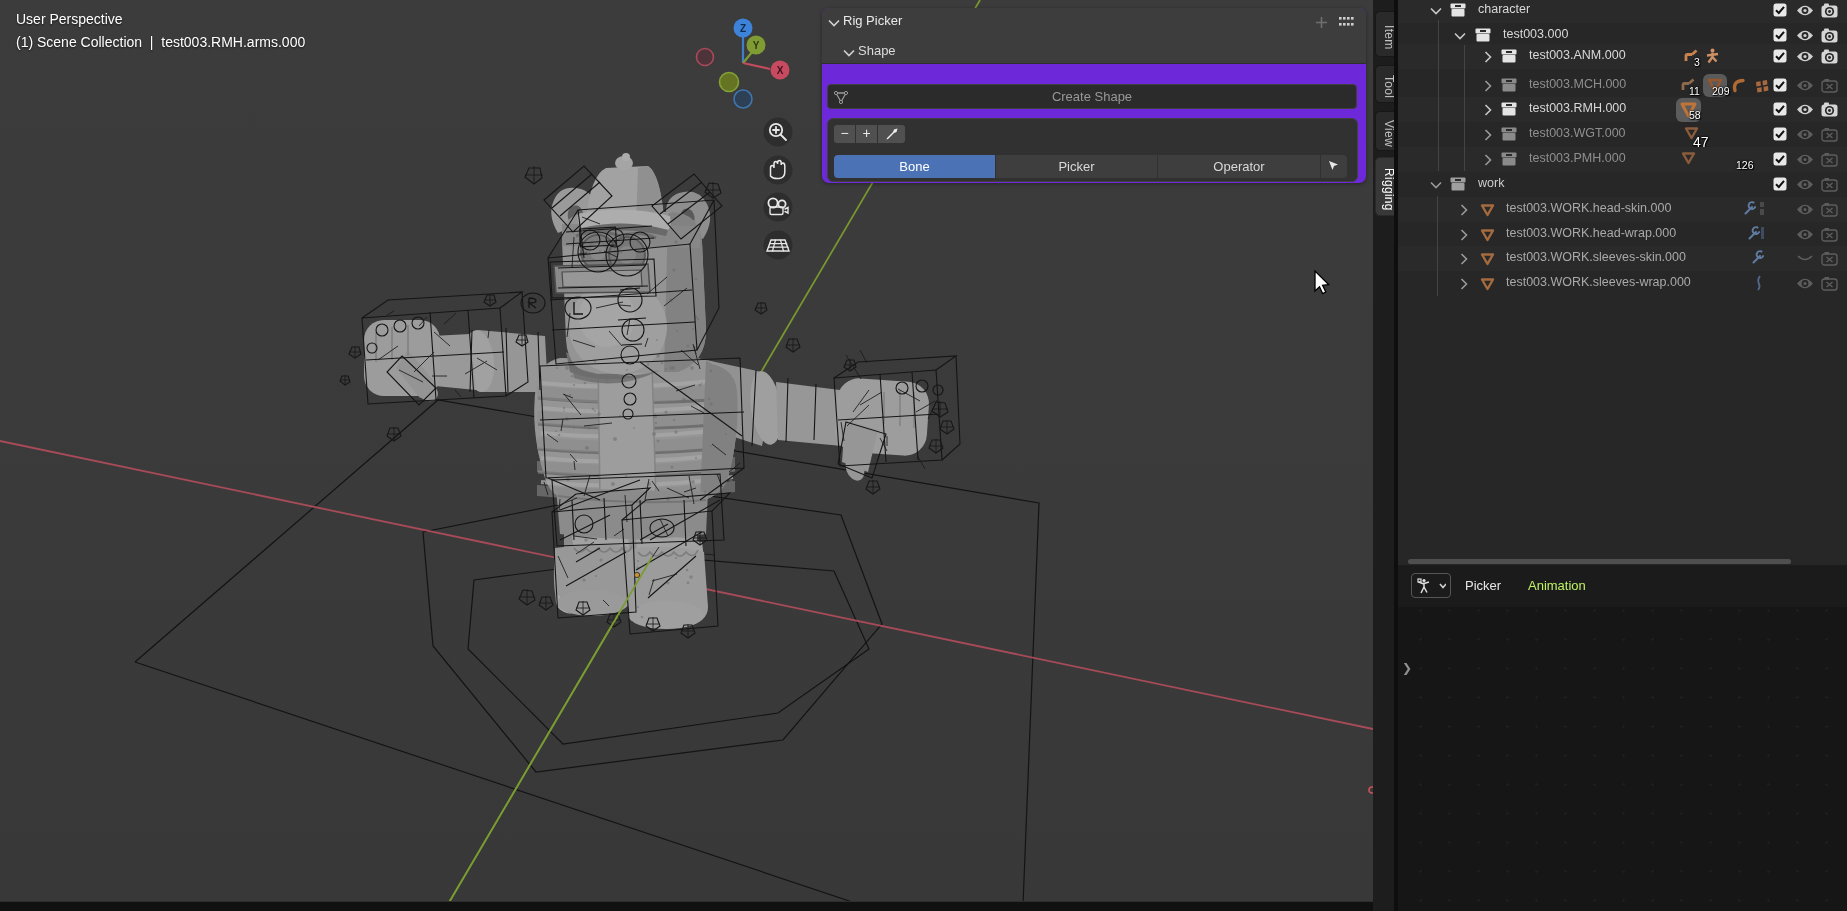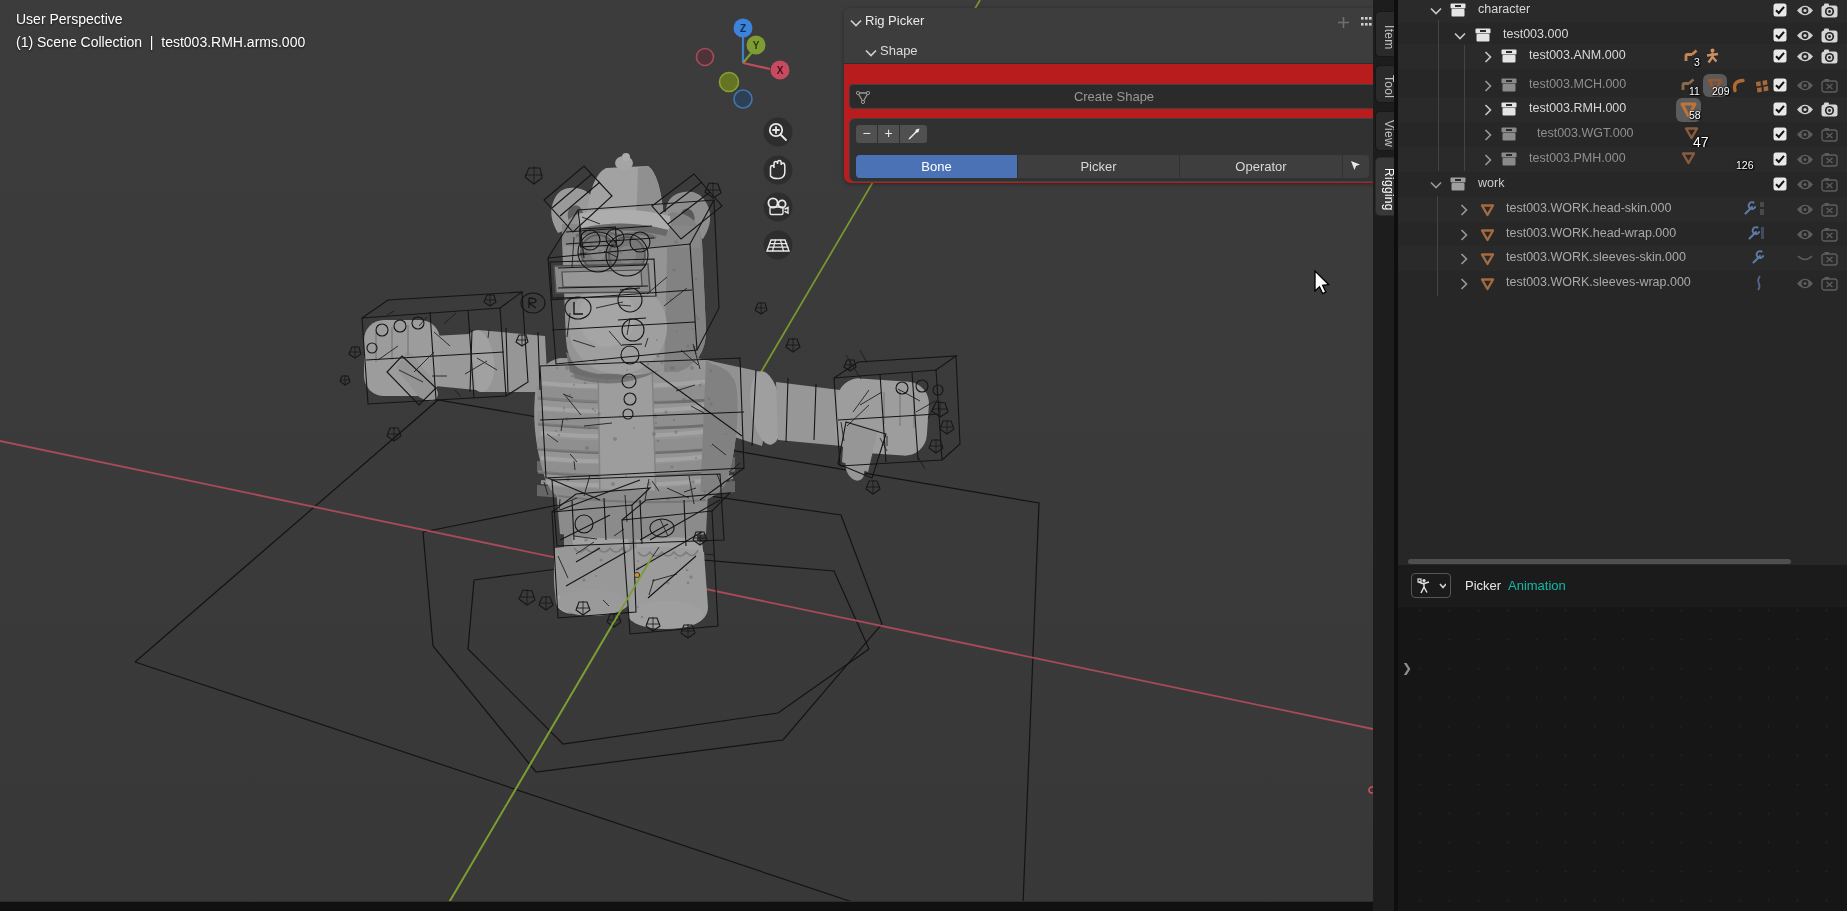--- a/index.html
+++ b/index.html
@@ -24,21 +24,21 @@
   .olabel { position:absolute; top:4px; font-size:12.5px; color:#d8d8d8; white-space:nowrap; }
   #oscroll { left:1408px; top:559px; width:383px; height:5px; background:#4f4f4f; border-radius:3px; }
   
   #picker { left:1398px; top:565px; width:449px; height:346px; background:#161616; }
   #pickhead { position:absolute; left:0; top:0; width:449px; height:42px; background:#1b1b1b; }
   #pickbody { position:absolute; left:0; top:42px; width:449px; height:304px; background:#161616;
     background-image:radial-gradient(circle, #1f1f1f 1px, rgba(0,0,0,0) 1.3px);
     background-size:29px 29px; background-position:8px 18px; }
   .ptab { position:absolute; top:0; height:42px; line-height:42px; font-size:13px; }
   
-  #panel { left:844px; top:8px; width:544px; height:175px; background:#b91c1c; border-radius:7px;
+  #panel { left:822px; top:8px; width:544px; height:175px; background:#6d28d9; border-radius:7px;
     box-shadow:0 1px 4px rgba(0,0,0,.35);text-decoration:underline; }
   #panelhead { position:absolute; left:0; top:0; width:544px; height:56px; background:#3d3d3d;
     border-radius:7px 7px 0 0; border-bottom:1px solid #2e2e2e; }
   .ph1 { position:absolute; left:21px; top:5px; color:#eaeaea; font-size:13px; }
   .ph2 { position:absolute; left:36px; top:35px; color:#dcdcdc; font-size:13px; }
   #createbtn { position:absolute; left:5px; top:76px; width:530px; height:25px; background:#2b2b2b;
     border:1px solid #404040; border-radius:4px; color:#989898; font-size:13px;
     text-align:center; line-height:23px; }
   #groupbox { position:absolute; left:5px; top:110px; width:531px; height:64px;
     border:1px solid #414141; border-radius:6px; background:#313131; }
@@ -709,21 +709,21 @@
       <svg style="position:absolute;left:86px;top:7px" width="8" height="12">
         <path d="M1.5 1 L6.5 6 L1.5 11" stroke="#9a9a9a" stroke-width="1.6" fill="none"></path>
       </svg>
       <span style="position:absolute;left:103px;top:0px">
         <svg width="16" height="14" style="position:absolute;top:5px">
           <rect x="0.5" y="0.5" width="15" height="5" rx="1" fill="#8a8a8a"></rect>
           <rect x="1.5" y="6" width="13" height="7.5" rx="1" fill="#8a8a8a"></rect>
           <rect x="5" y="2" width="6" height="2" fill="#2a2a2a"></rect>
         </svg>
       </span>
-      <span class="olabel" style="left:139px;color:#8f8f8f">test003.WGT.000</span>
+      <span class="olabel" style="left:131px;color:#8f8f8f">test003.WGT.000</span>
       <span style="position:absolute;left:286px;top:4px"><svg width="15" height="14">
           <path d="M2 2.5 L13 2.5 L7.5 12 Z" fill="none" stroke="#8a5c3c" stroke-width="2.4" stroke-linejoin="round"></path>
         </svg></span>
       <span style="position:absolute;left:295px;top:4px">
         <span style="position:absolute;top:8px;font-size:14px;color:#ffffff;text-shadow:0 0 2px #000,0 0 2px #000,1px 1px 1px #000;text-decoration:underline;">47</span>
       </span>
       <span style="position:absolute;left:375px;top:5px"><svg width="14" height="14">
           <rect x="0.5" y="0.5" width="13" height="13" rx="2.5" fill="#e8e8e8"></rect>
           <path d="M3 7.2 L5.8 10 L11 3.8" fill="none" stroke="#111" stroke-width="2"></path>
         </svg></span>
@@ -910,18 +910,18 @@
     <div style="position:absolute;left:13px;top:8px;width:40px;height:25px;border:1px solid #565656;border-radius:4px;"></div>
     <svg style="position:absolute;left:18px;top:12px" width="30" height="17">
         <g stroke="#e0e0e0" stroke-width="1.5" fill="none">
           <circle cx="8" cy="3.5" r="1.6" fill="#e0e0e0" stroke="none"></circle>
           <path d="M8 5.5 L8 10 M2.5 5 L8 7 M8 10 L5 16 M8 10 L11 15.5 M8 6.5 L13 5"></path>
           <rect x="2" y="2" width="3" height="3" stroke-width="1.2"></rect>
         </g>
         <path d="M24 7 l3 3.5 l3 -3.5" stroke="#cfcfcf" stroke-width="1.6" fill="none"></path>
       </svg>
     <span class="ptab" style="left:67px;color:#e6e6e6;">Picker</span>
-    <span class="ptab" style="left:110px;color:#14b8a6;">Animation</span>
+    <span class="ptab" style="left:130px;color:#bef264;">Animation</span>
   </div>
   <div id="pickbody">
     <span style="position:absolute;left:4px;top:54px;color:#909090;font-size:12px;">❯</span>
   </div>
 </div>
 
 </body></html>

